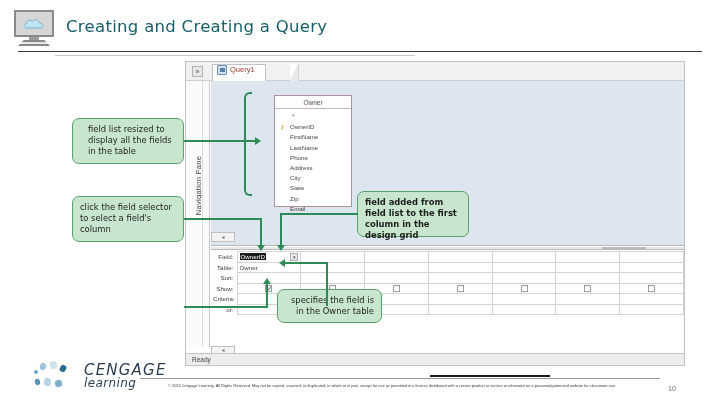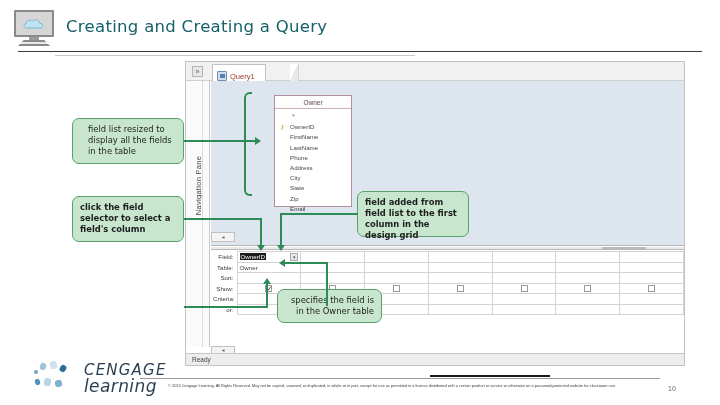--- a/index.html
+++ b/index.html
@@ -56,21 +56,21 @@
     background:#f1f1f1; border-bottom:1px solid #cfcfcf;
   }
   .navpane-toggle {
     position:absolute; left:6px; top:4px; width:11px; height:11px;
     background:#e7e7e7; border:1px solid #b4b4b4;
     font-size:7px; line-height:10px; text-align:center; color:#555;
   }
   .doc-tab {
     position:absolute; left:26px; top:2px; height:17px;
     background:#ffffff; border:1px solid #c3c3c3; border-bottom:none;
-    padding:0 10px 0 4px; display:flex; align-items:flex-end; gap:3px;
+    padding:0 10px 0 4px; display:flex; align-items:flex-start; gap:3px;
   }
   .tab-icon {
     width:10px; height:10px; background:#cfe0f2; border:1px solid #6d8fb5; border-radius:1px;
     position:relative;
   }
   .tab-icon:after{content:"";position:absolute;left:2px;top:2px;width:5px;height:4px;background:#5a7fa8;}
   .tab-label { font-size:7.5px; color:#9c3a2c; font-family:"Liberation Sans",sans-serif; }
   .tab-tail {
     position:absolute; left:104px; top:2px; width:9px; height:17px;
     background:linear-gradient(to bottom right, #ffffff 49%, #e9e9e9 50%);
@@ -187,21 +187,21 @@
     border-radius:6px 0 0 6px;
   }
 
   
   .cengage-logo { position:absolute; left:32px; top:360px; width:115px; height:36px;font-style:italic; }
   .cg-text1 {
     position:absolute; left:52px; top:1px; font-size:15px; color:#2b3f52;
     letter-spacing:1.2px; font-family:"DejaVu Sans", sans-serif;
   }
   .cg-text2 {
-    position:absolute; left:52px; top:16px; font-size:17px; color:#2b3f52;
+    position:absolute; left:52px; top:16px; font-size:12px; color:#2b3f52;
     letter-spacing:.4px; font-family:"DejaVu Sans", sans-serif;
   }
   .dot { position:absolute; border-radius:50%; }
   .footer-rule { position:absolute; left:140px; top:378px; width:520px; height:0; border-top:1px solid #9a9a9a; }
   .footer-rule2 { position:absolute; left:430px; top:375px; width:120px; height:2px; background:#1a1a1a; }
   .copyright {
     position:absolute; left:142px; top:383px; width:500px;
     font-size:3.9px; line-height:6px; color:#3a3a3a; text-align:center;
     font-family:"Liberation Sans", sans-serif;
   }
@@ -348,21 +348,21 @@
     <div class="grid-bottom-scroll">◂</div>
 
     <div class="statusbar">Ready</div>
   </div>
 
   <div class="callout" style="left:72px; top:118px; width:112px; height:46px;padding-left:15px;">field list resized to display all the fields in the table</div>
   <div class="conn" style="left:184px; top:140px; width:73px; height:1.6px;"></div>
   <div class="arrow arrow-r" style="left:255px; top:137px;"></div>
   <div class="brace" style="left:244px; top:92px; width:8px; height:104px;"></div>
 
-  <div class="callout" style="left:72px; top:196px; width:112px; height:46px;font-weight:bold;">click the field selector to select a field's column</div>
+  <div class="callout" style="left:72px; top:196px; width:112px; height:46px;">click the field selector to select a field's column</div>
   <div class="conn" style="left:184px; top:218px; width:78px; height:1.6px;"></div>
   <div class="conn" style="left:260px; top:218px; width:1.6px; height:30px;"></div>
   <div class="arrow arrow-d" style="left:257px; top:245px;"></div>
 
   <div class="conn" style="left:184px; top:306px; width:84px; height:1.6px;"></div>
   <div class="conn" style="left:266px; top:283px; width:1.6px; height:24px;"></div>
   <div class="arrow arrow-u" style="left:263px; top:278px;"></div>
 
   <div class="callout" style="left:357px; top:191px; width:112px; height:46px;font-weight:bold;">field added from field list to the first column in the design grid</div>
   <div class="conn" style="left:280px; top:213px; width:78px; height:1.6px;"></div>

